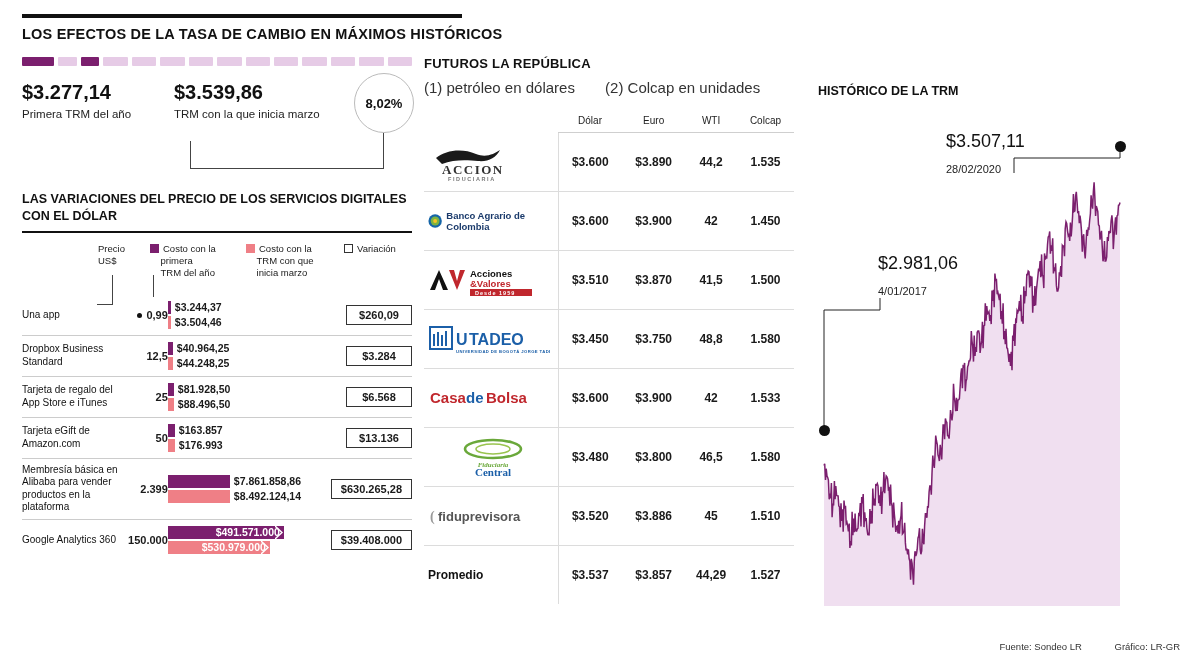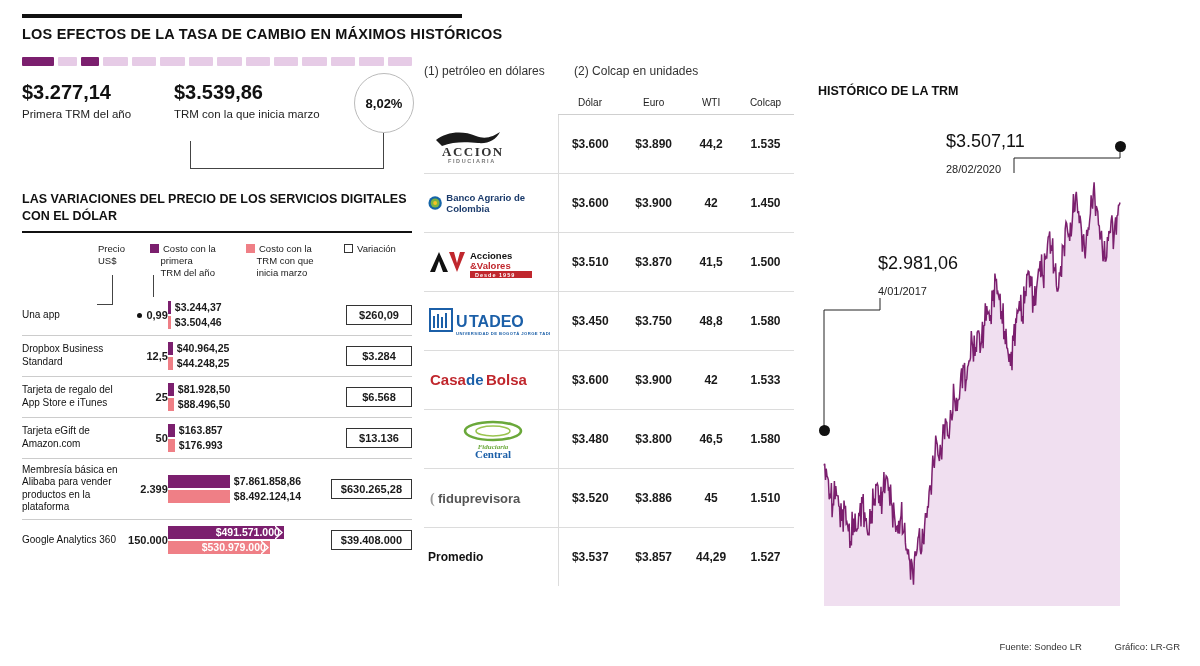--- a/index.html
+++ b/index.html
@@ -89,21 +89,21 @@
   .varbox {
     display: inline-block; border: 1px solid #333; padding: 3px 9px;
     font-size: 11px; font-weight: bold; min-width: 66px; text-align: center; background: #fff;
   }
 
   .dot { display:inline-block; width:5px; height:5px; border-radius:50%; background:#111; margin-right:4px; vertical-align:1px;}
 
   
   .col-mid { position: absolute; left: 424px; top: 56px; width: 370px; }
   .mid-title { font-size: 13px; font-weight: bold; color: #111; letter-spacing: .2px; }
-  .mid-notes { font-size: 12px; color: #333; margin-top: 8px; }
+  .mid-notes { font-size: 15px; color: #333; margin-top: 8px; }
   .mid-notes span { margin-right: 26px; }
 
   .ftable { width: 370px; border-collapse: collapse; margin-top: 18px; font-size: 11px; }
   .ftable th {
     font-size: 10px; font-weight: normal; color: #222; text-align: center;
     padding-bottom: 6px; border-bottom: 1px solid #cfcfcf;
   }
   .ftable th.logo-h { border-bottom: none; }
   .ftable td {
     text-align: center; font-weight: bold; font-size: 12px;
@@ -288,20 +288,21 @@
             </div>
           </div>
         </td>
         <td class="c-var"><span class="varbox">$39.408.000</span></td>
       </tr>
     </tbody>
   </table>
 </div>
 
 <div class="col-mid">
+  <div class="mid-title">FUTUROS LA REPÚBLICA</div>
   <div class="mid-notes">
     <span>(1) petróleo en dólares</span>
     <span>(2) Colcap en unidades</span>
   </div>
 
   <table class="ftable">
     <thead>
       <tr>
         <th class="logo-h"></th>
         <th>Dólar</th>

